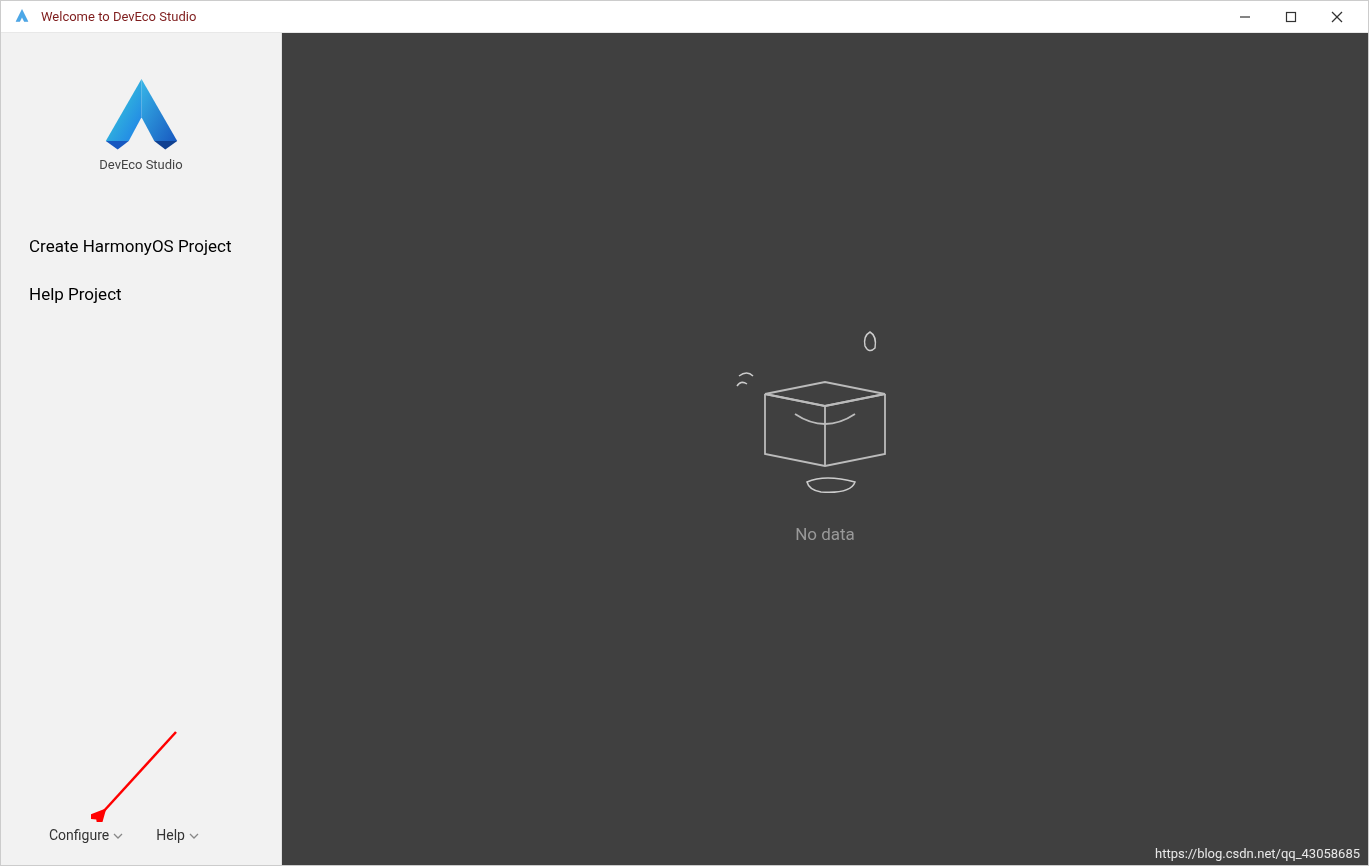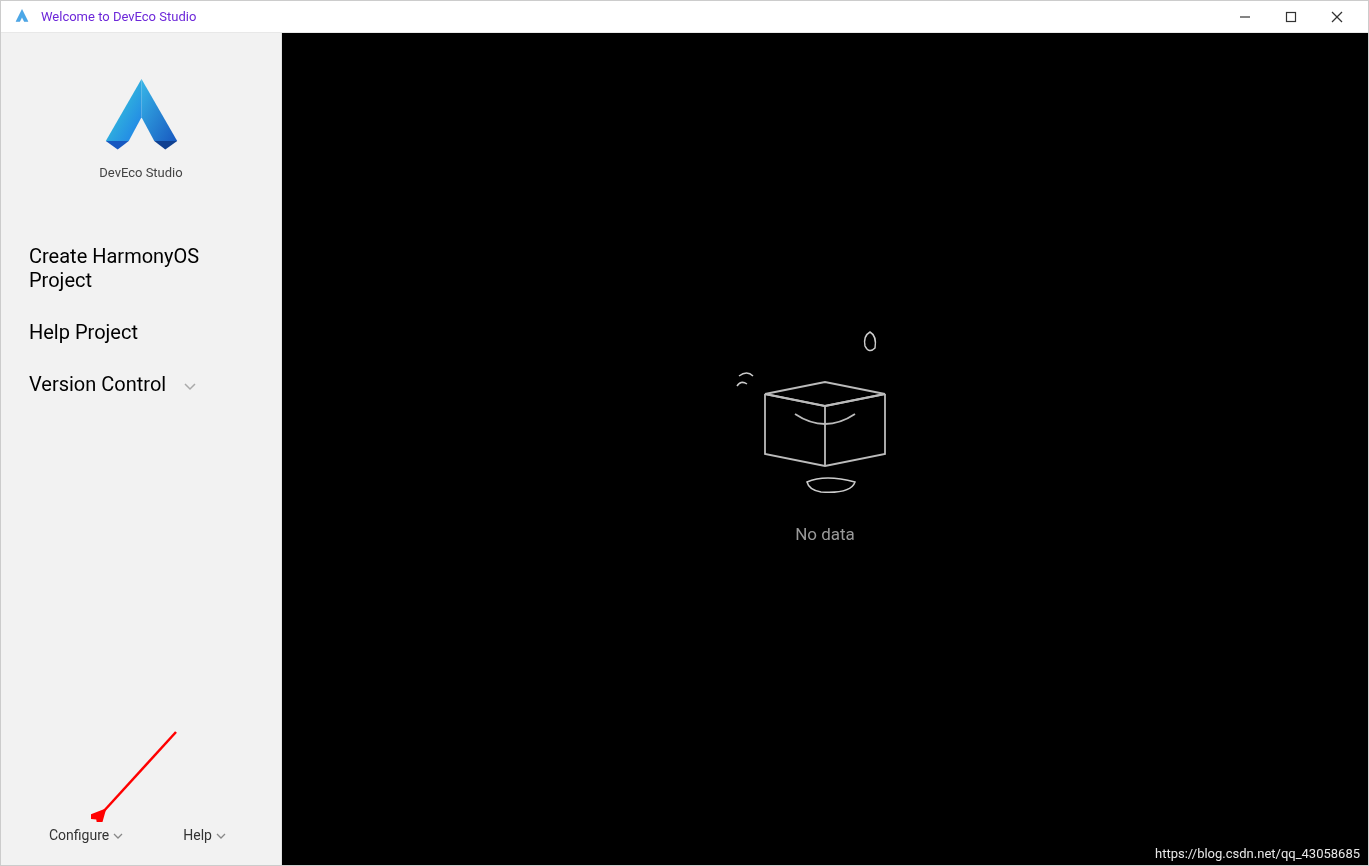--- a/index.html
+++ b/index.html
@@ -29,21 +29,21 @@
     
     .titlebar-icon {
       width: 18px;
       height: 18px;
       margin-right: 10px;
       margin-left: 4px;
     }
     
     .titlebar-title {
       font-size: 13px;
-      color: #6d28d9;
+      color: #7f1d1d;
       flex: 1;
     }
     
     .window-controls {
       display: flex;
       gap: 0;
     }
     
     .window-btn {
       width: 46px;
@@ -77,47 +77,47 @@
     }
     
     .logo-svg {
       width: 85px;
       height: 80px;
     }
     
     .logo-text {
       font-size: 13px;
       color: #444;
-      margin-top: 12px;
+      margin-top: 4px;
     }
     
     .menu-list {
       padding-top: 20px;
     }
     
     .menu-item {
       padding: 14px 28px;
-      font-size: 20px;
+      font-size: 17px;
       color: #000;
       cursor: pointer;
       display: flex;
       align-items: flex-start;
       gap: 18px;
     }
     
     .chevron {
       display: inline-block;
       color: #999;
     }
     
     .sidebar-footer {
       margin-top: auto;
       display: flex;
       padding: 18px 24px 22px 48px;
-      gap: 60px;
+      gap: 33px;
       position: relative;
     }
     
     .footer-item {
       font-size: 14px;
       color: #333;
       cursor: pointer;
       display: flex;
       align-items: center;
       gap: 4px;
@@ -125,21 +125,21 @@
     
     .arrow-annotation {
       position: absolute;
       top: -82px;
       left: 90px;
       pointer-events: none;
     }
     
     .main-area {
       flex: 1;
-      background: #000000;
+      background: #404040;
       display: flex;
       flex-direction: column;
       align-items: center;
       justify-content: center;
       position: relative;
     }
     
     .empty-state {
       display: flex;
       flex-direction: column;
@@ -219,28 +219,20 @@
       <div class="logo-text">DevEco Studio</div>
     </div>
 
     <div class="menu-list">
       <div class="menu-item">
         <span>Create HarmonyOS Project</span>
       </div>
       <div class="menu-item">
         <span>Help Project</span>
       </div>
-      <div class="menu-item">
-        <span>Version Control</span>
-        <span class="chevron">
-          <svg width="12" height="8" viewBox="0 0 12 8">
-              <path d="M1 1 L6 6 L11 1" fill="none" stroke="#aaa" stroke-width="1.5"></path>
-            </svg>
-        </span>
-      </div>
     </div>
 
     <div class="sidebar-footer">
       <svg class="arrow-annotation" width="90" height="95" viewBox="0 0 90 95">
         <defs>
           <marker id="ahead" markerWidth="10" markerHeight="10" refX="2" refY="5" orient="auto">
             <path d="M0 5 L10 0 L6 5 L10 10 Z" fill="#ff0000"></path>
           </marker>
         </defs>
         <line x1="85" y1="5" x2="12" y2="85" stroke="#ff0000" stroke-width="2.5" marker-end="url(#ahead)"></line>

